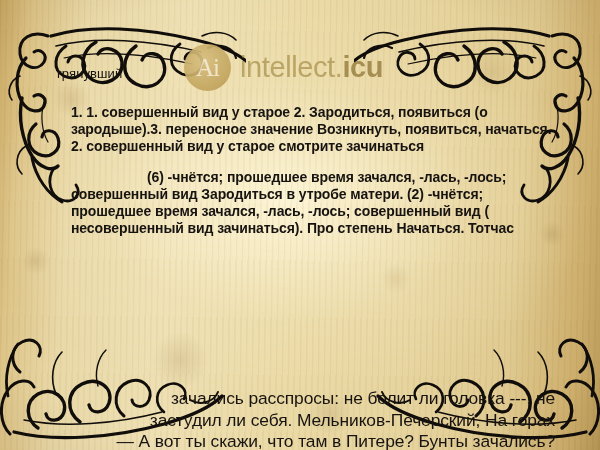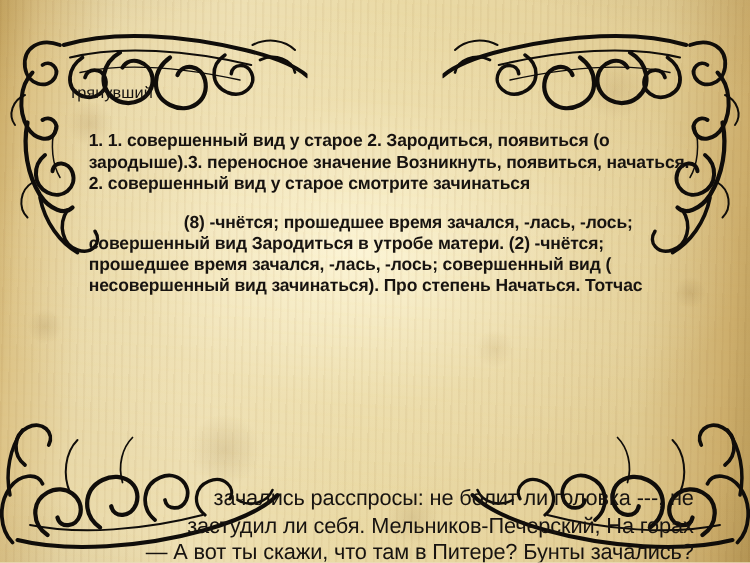--- a/index.html
+++ b/index.html
@@ -165,29 +165,33 @@
         <path d="M14 62 C 10 80, 14 100, 24 114" stroke-width="2.8"></path>
         <path d="M26 86 C 16 94, 16 110, 28 116 C 40 122, 50 112, 45 102" stroke-width="3"></path>
         <path d="M62 64 C 56 78, 58 96, 68 106" stroke-width="1.6"></path>
         <path d="M104 72 C 100 86, 104 100, 112 108" stroke-width="1.4"></path>
         <path d="M196 58 C 206 52, 220 56, 224 66" stroke-width="2"></path>
       </g>
     </svg>
   </div>
 
   <div class="watermark">
+    <div class="wm-logo">
+      <span>Ai</span>
+    </div>
     <div class="wm-text">
+      <div class="wm-main"><span>intellect.</span><b>icu</b></div>
     </div>
   </div>
 
   <div class="title">грянувший</div>
 
   <div class="body">
     <p class="p1">1. 1.  совершенный вид  у старое 2. Зародиться, появиться (о зародыше).3.  переносное значение  Возникнуть, появиться, начаться. 2. совершенный вид  у старое  смотрите зачинаться</p>
-    <p class="p3"><span class="ind-s"></span><span>(8) -чнётся;  прошедшее время  зачался,</span> <span>-лась, -лось;  совершенный вид  Зародиться в утробе матери. (2) -чнётся;  прошедшее время  зачался, -лась, -лось;  совершенный вид  ( несовершенный вид  зачинаться). Про  степень  Начаться. Тотчас</span></p>
+    <p class="p3"><span class="ind-s"></span><span>(6) -чнётся;  прошедшее время  зачался,</span> <span>-лась, -лось;  совершенный вид  Зародиться в утробе матери. (2) -чнётся;  прошедшее время  зачался, -лась, -лось;  совершенный вид  ( несовершенный вид  зачинаться). Про  степень  Начаться. Тотчас</span></p>
   </div>
 
   <div class="tail">
     <div>зачались расспросы: не болит ли головка ---, не</div>
     <div>застудил ли себя. Мельников-Печерский, На горах</div>
     <div>— А вот ты скажи, что там в Питере? Бунты зачались?</div>
 
   </div>
 
 </div>

